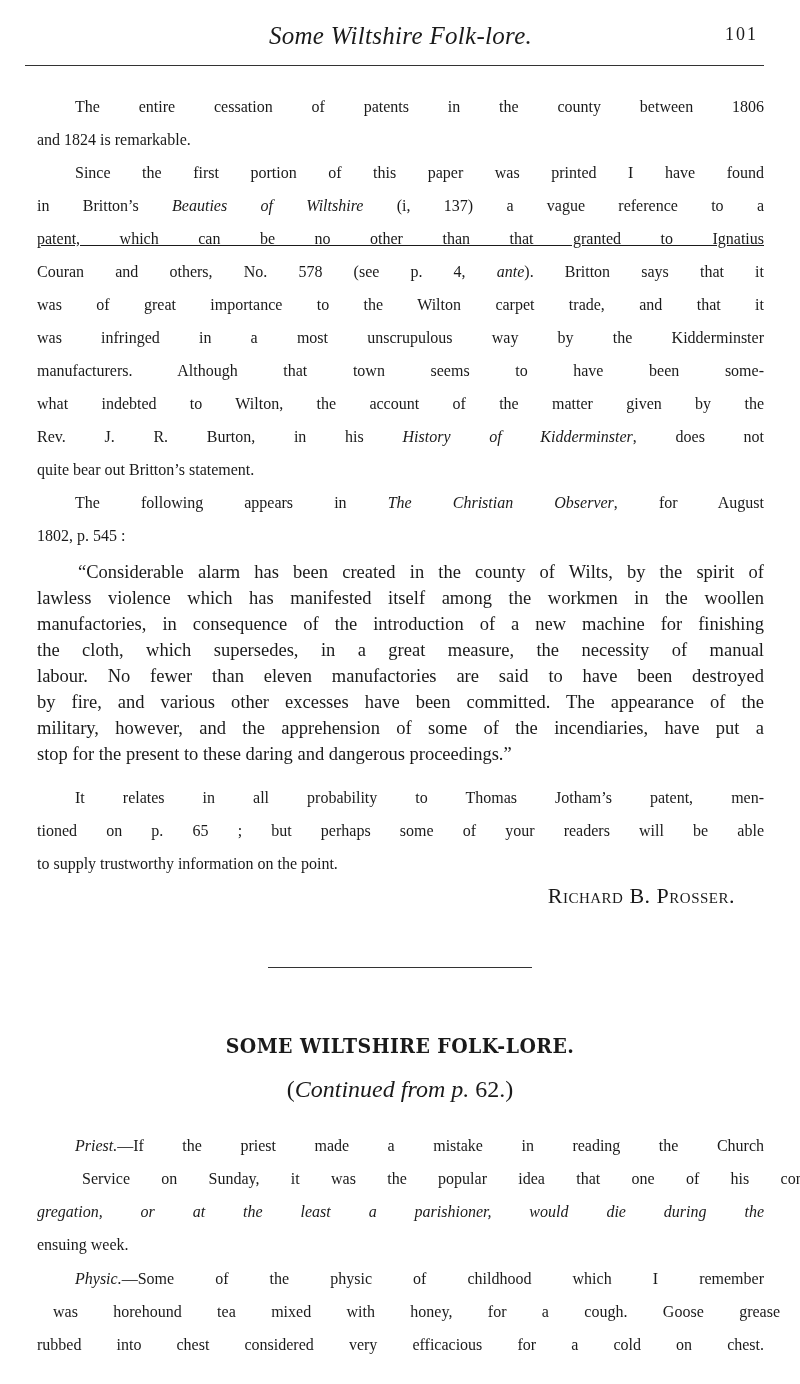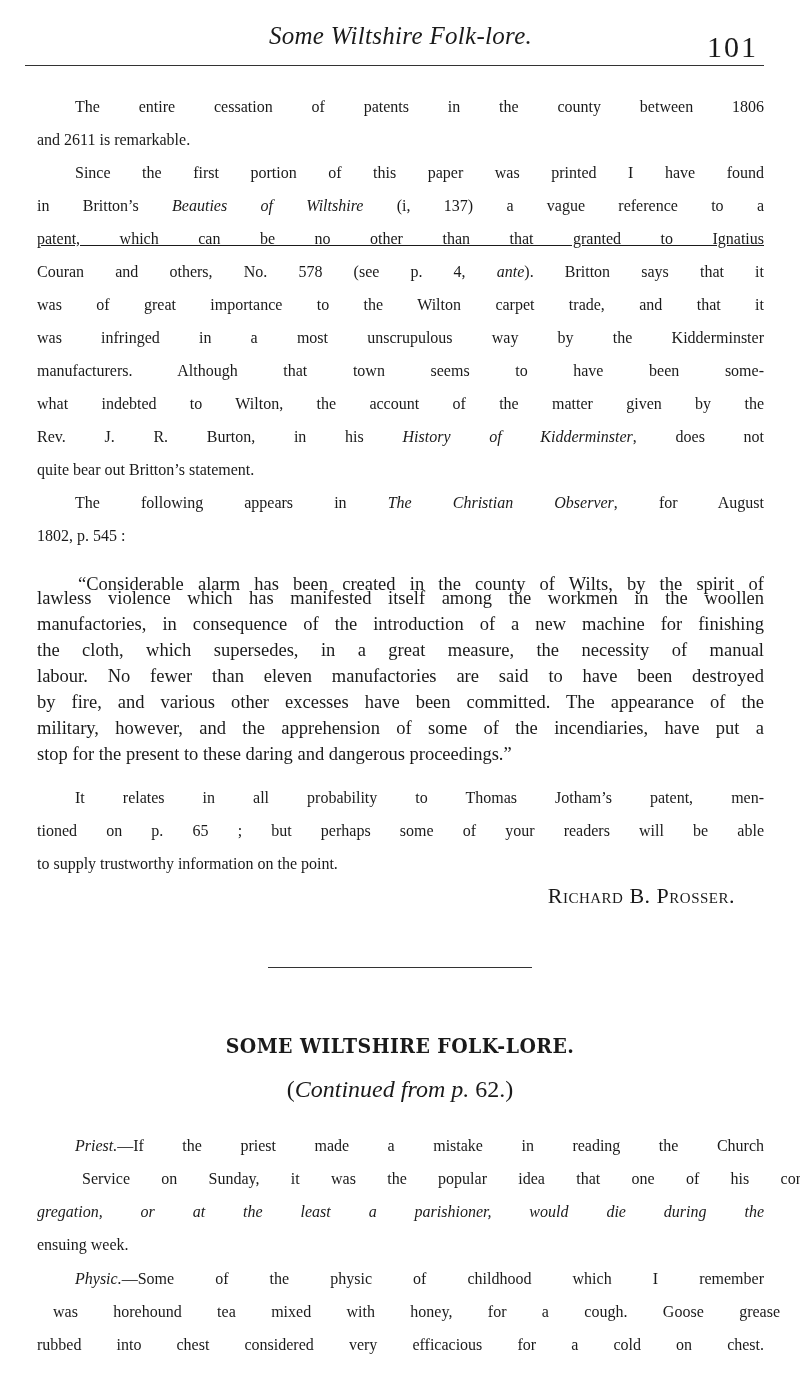--- a/index.html
+++ b/index.html
@@ -2,21 +2,21 @@
 <html><head>
 <meta charset="utf-8">
 <style>
   html, body { margin: 0; padding: 0; background: #ffffff; }
   body { width: 800px; height: 1384px; position: relative; overflow: hidden;
          font-family: "Liberation Serif", "DejaVu Serif", serif; color: #1a1a1a; }
   .page { position: absolute; left: 0; top: 0; width: 800px; height: 1148px; }
   .running-head { position: absolute; top: 22px; left: 37px; width: 727px; height: 34px; }
   .running-title { position: absolute; left: 0; width: 100%; text-align: center; top: 0;
                    font-style: italic; font-size: 25px; letter-spacing: 0.3px; }
-  .page-number { position: absolute; right: 6px; top: 8px; font-size: 30px; letter-spacing: 2px; }
+  .page-number { position: absolute; right: 6px; top: 2px; font-size: 18px; letter-spacing: 2px; }
   .head-rule { position: absolute; top: 65px; left: 25px; width: 739px; height: 0;
                border-top: 1.5px solid #333; }
   .line { position: absolute; left: 37px; width: 727px; font-size: 16px; line-height: 30px;
           height: 30px; white-space: nowrap; text-align: justify; text-align-last: justify; }
   .line.indent { left: 75px; width: 689px; }
   .line.last { text-align-last: left; }
   .q { font-size: 18.5px; line-height: 24px; height: 24px; }
   .q.indent { left: 78px; width: 686px; }
   i, .it { font-style: italic; }
   .signature { position: absolute; top: 883px; right: 65px; font-size: 22px; font-variant: small-caps; letter-spacing: 0.5px; }
@@ -32,36 +32,36 @@
 <div class="page">
 
   <div class="running-head">
     <div class="running-title">Some Wiltshire Folk-lore.</div>
     <div class="page-number">101</div>
   </div>
   <div class="head-rule"></div>
 
   <div>
     <div class="line indent" style="top: 92px; white-space: nowrap;">The entire cessation of patents in the county between 1806</div>
-    <div class="line last" style="top:125px">and 2611 is remarkable.</div>
+    <div class="line last" style="top:125px">and 1824 is remarkable.</div>
     <div class="line indent" style="top: 158px; white-space: nowrap;">Since the first portion of this paper was printed I have found</div>
     <div class="line" style="top: 191px; white-space: nowrap;"><span>in Britton’s </span><i>Beauties of Wiltshire</i><span> (i, 137) a vague reference to a</span></div>
     <div class="line" style="top: 224px; white-space: nowrap; text-decoration: underline;">patent, which can be no other than that granted to Ignatius</div>
     <div class="line" style="top: 257px; white-space: nowrap;"><span>Couran and others, No. 578 (see p. 4, </span><i>ante</i><span>).  Britton says that it</span></div>
     <div class="line" style="top: 290px; white-space: nowrap;">was of great importance to the Wilton carpet trade, and that it</div>
     <div class="line" style="top: 323px; white-space: nowrap;">was infringed in a most unscrupulous way by the Kidderminster</div>
     <div class="line" style="top: 356px; white-space: nowrap;">manufacturers.  Although that town seems to have been some-</div>
     <div class="line" style="top: 389px; white-space: nowrap;">what indebted to Wilton, the account of the matter given by the</div>
     <div class="line" style="top: 422px; white-space: nowrap;"><span>Rev. J. R. Burton, in his </span><i>History of Kidderminster</i><span>, does not</span></div>
     <div class="line last" style="top:455px">quite bear out Britton’s statement.</div>
     <div class="line indent" style="top: 488px; white-space: nowrap; letter-spacing: -0.000264831px;"><span>The following appears in </span><i>The Christian Observer</i><span>, for August</span></div>
     <div class="line last" style="top:521px">1802, p. 545 :</div>
 
     <div>
-      <div class="line q indent" style="top: 572px; white-space: nowrap; font-family: Liberation Serif, serif;">“Considerable alarm has been created in the county of Wilts, by the spirit of</div>
+      <div class="line q indent" style="top: 560px; white-space: nowrap; font-family: Liberation Serif, serif;">“Considerable alarm has been created in the county of Wilts, by the spirit of</div>
       <div class="line q" style="top: 586px; white-space: nowrap;">lawless violence which has manifested itself among the workmen in the woollen</div>
       <div class="line q" style="top: 612px; white-space: nowrap;">manufactories, in consequence of the introduction of a new machine for finishing</div>
       <div class="line q" style="top: 638px; white-space: nowrap;">the cloth, which supersedes, in a great measure, the necessity of manual</div>
       <div class="line q" style="top: 664px; white-space: nowrap;">labour.  No fewer than eleven manufactories are said to have been destroyed</div>
       <div class="line q" style="top: 690px; white-space: nowrap;">by fire, and various other excesses have been committed.  The appearance of the</div>
       <div class="line q" style="top: 716px; white-space: nowrap;">military, however, and the apprehension of some of the incendiaries, have put a</div>
       <div class="line q last" style="top:742px">stop for the present to these daring and dangerous proceedings.”</div>
     </div>
 
     <div class="line indent" style="top: 783px; white-space: nowrap;">It relates in all probability to Thomas Jotham’s patent, men-</div>

